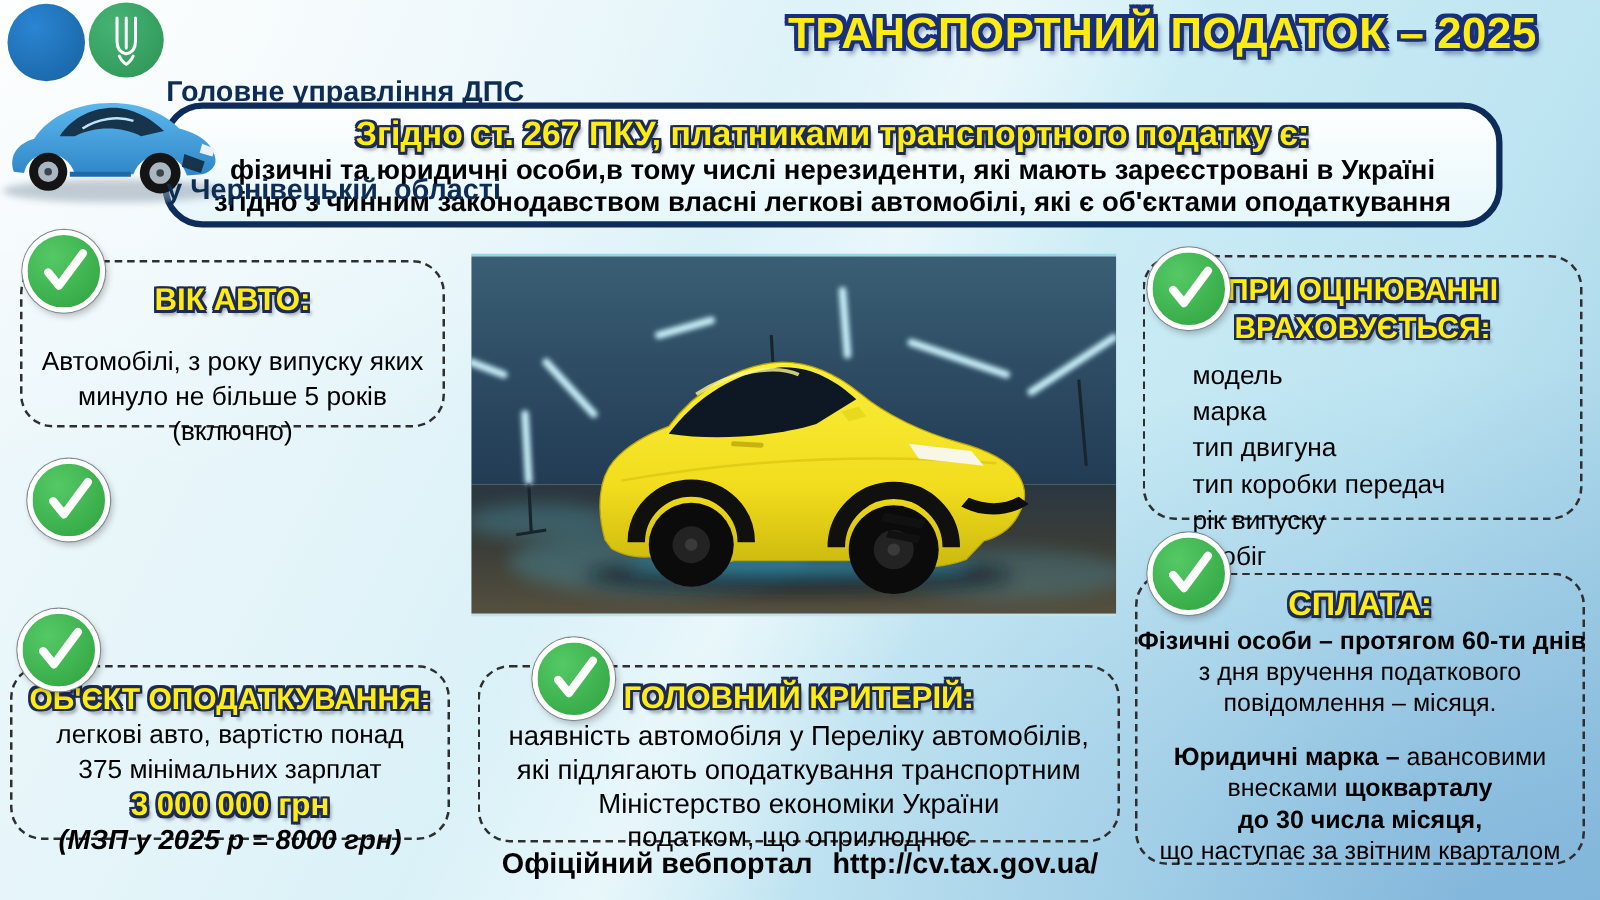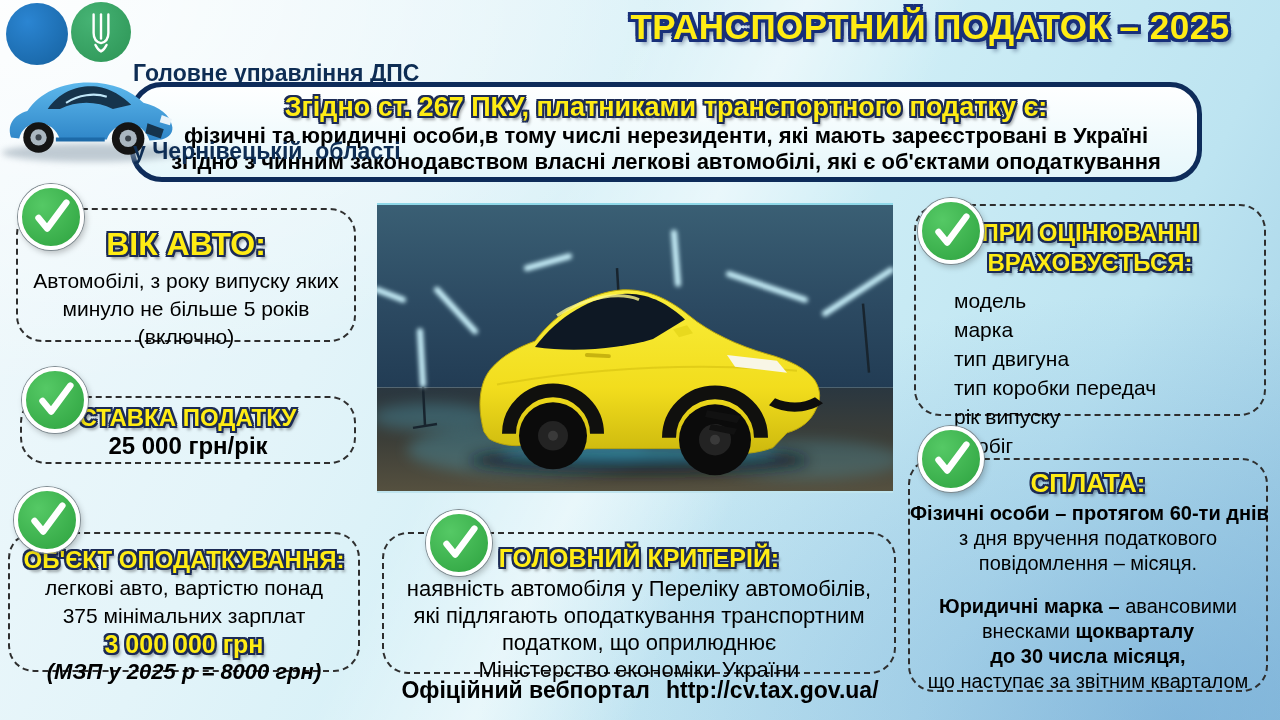--- a/index.html
+++ b/index.html
@@ -44,21 +44,21 @@
   .blue-car{position:absolute;left:-6px;top:58px;width:195px;height:112px;z-index:4;}
   
   .photo{position:absolute;left:377px;top:203px;width:516px;height:290px;z-index:2;
     border-top:2px solid #8fd8e8;border-bottom:2px solid #bfe4ee;box-sizing:border-box;}
   .photo svg{display:block;width:100%;height:100%;}
   
   .dbox{position:absolute;box-sizing:border-box;border:2px dashed #2e2e2e;border-radius:26px;z-index:3;color:#000;}
   .center{text-align:center;}
   .body-line{font-size:21px;line-height:28px;}
   #box-age{left:16px;top:208px;width:340px;height:134px;padding-top:16px;}
-  #box-age .yel{font-size:32px;margin-bottom:4px;}
+  #box-age .yel{font-size:25px;margin-bottom:21px;}
   #box-rate{left:20px;top:396px;width:336px;height:68px;padding-top:6px;}
   #box-rate .yel{font-size:24px;}
   #box-rate .val{font-size:24px;font-weight:bold;}
   #box-object{left:8px;top:532px;width:352px;height:140px;padding-top:12px;}
   #box-object .yel{font-size:24px;}
   #box-object .hl{font-size:25px;}
   #box-object .note{font-size:22px;font-weight:bold;font-style:italic;}
   #box-criterion{left:382px;top:532px;width:514px;height:142px;padding-top:10px;}
   #box-criterion .yel{font-size:25px;margin-bottom:2px;}
   #box-criterion .body-line{font-size:22px;line-height:27px;white-space:nowrap;}
@@ -235,39 +235,35 @@
       </svg>
     </div>
 
   <div class="dbox center" id="box-age">
     <div class="yel">ВІК АВТО:</div>
     <div class="body-line">Автомобілі, з року випуску яких</div>
     <div class="body-line">минуло не більше 5 років</div>
     <div class="body-line">(включно)</div>
   </div>
 
-  <div class="dbox center" id="box-rate">
-    <div class="yel">СТАВКА ПОДАТКУ</div>
-    <div class="val">25 000 грн/рік</div>
-  </div>
 
   <div class="dbox center" id="box-object">
     <div class="yel">ОБ'ЄКТ ОПОДАТКУВАННЯ:</div>
     <div class="body-line">легкові авто, вартістю понад</div>
     <div class="body-line">375 мінімальних зарплат</div>
     <div class="yel hl">3 000 000 грн</div>
     <div class="note">(МЗП у 2025 р = 8000 грн)</div>
   </div>
 
   <div class="dbox center" id="box-criterion">
     <div class="yel">ГОЛОВНИЙ КРИТЕРІЙ:</div>
     <div class="body-line">наявність автомобіля у Переліку автомобілів,</div>
     <div class="body-line">які підлягають оподаткування транспортним</div>
+    <div class="body-line">Міністерство економіки України</div>
     <div class="body-line">податком, що оприлюднює</div>
-    <div class="body-line">Міністерство економіки України</div>
   </div>
 
   <div class="dbox" id="box-valuation">
     <div class="yel center">ПРИ ОЦІНЮВАННІ</div>
     <div class="yel center">ВРАХОВУЄТЬСЯ:</div>
     <div class="items">
       <div class="item">модель</div>
       <div class="item">марка</div>
       <div class="item">тип двигуна</div>
       <div class="item">тип коробки передач</div>

